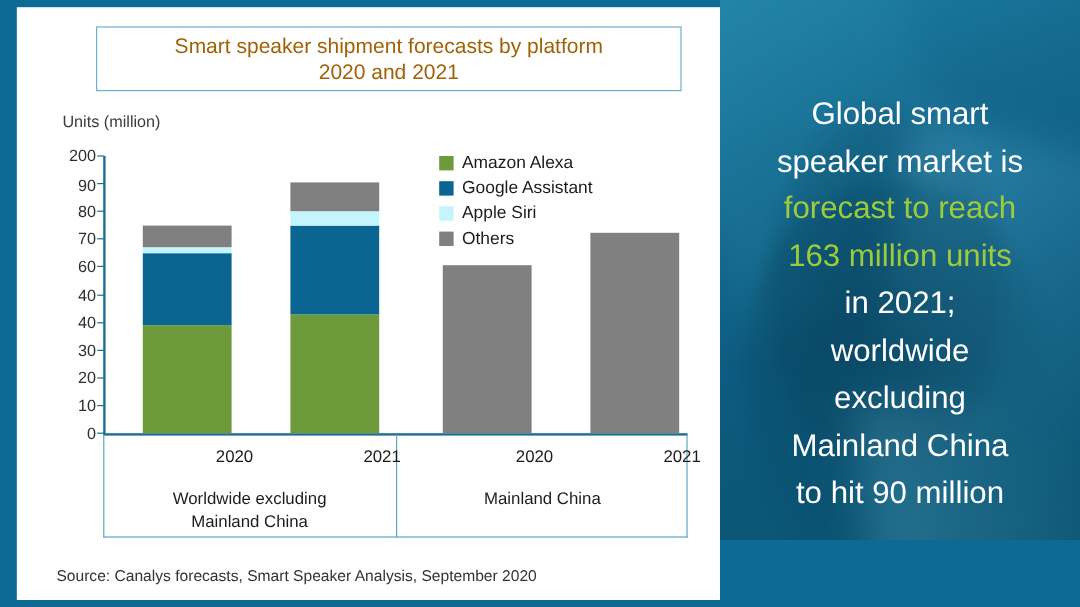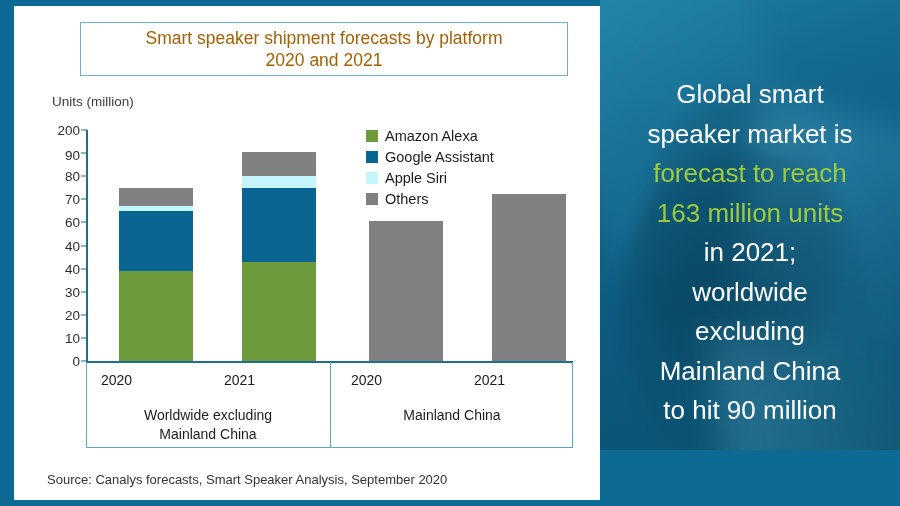--- a/index.html
+++ b/index.html
@@ -58,21 +58,21 @@
   
   .bar{position:absolute;width:74px;}
   .seg{position:absolute;left:0;width:100%;}
   
   #legend{position:absolute;left:352px;top:119px;}
   .legend-row{display:flex;align-items:center;height:21px;}
   .legend-swatch{width:12px;height:12px;margin-right:7px;flex:none;}
   .legend-text{font-size:14.5px;color:#1C1C1C;white-space:nowrap;}
   
   .cat-year{
-    position:absolute;top:366px;width:110px;text-align:left;
+    position:absolute;top:366px;width:110px;text-align:right;
     font-size:14px;color:#1C1C1C;
   }
   .cat-group{
     position:absolute;top:400px;text-align:center;
     font-size:14px;color:#1C1C1C;line-height:1.35;
   }
   
   #source{
     position:absolute;left:33px;top:466px;
     font-size:13px;color:#333333;

